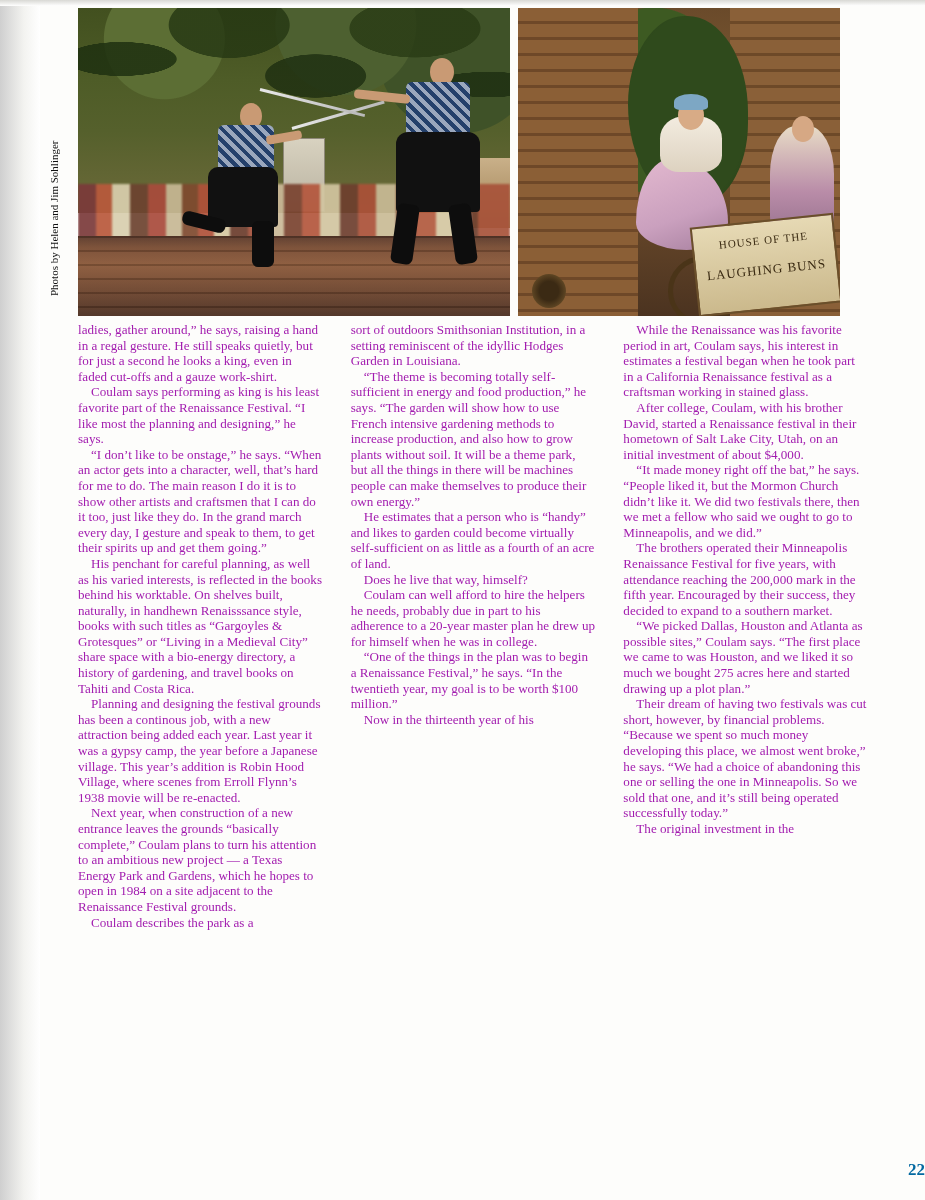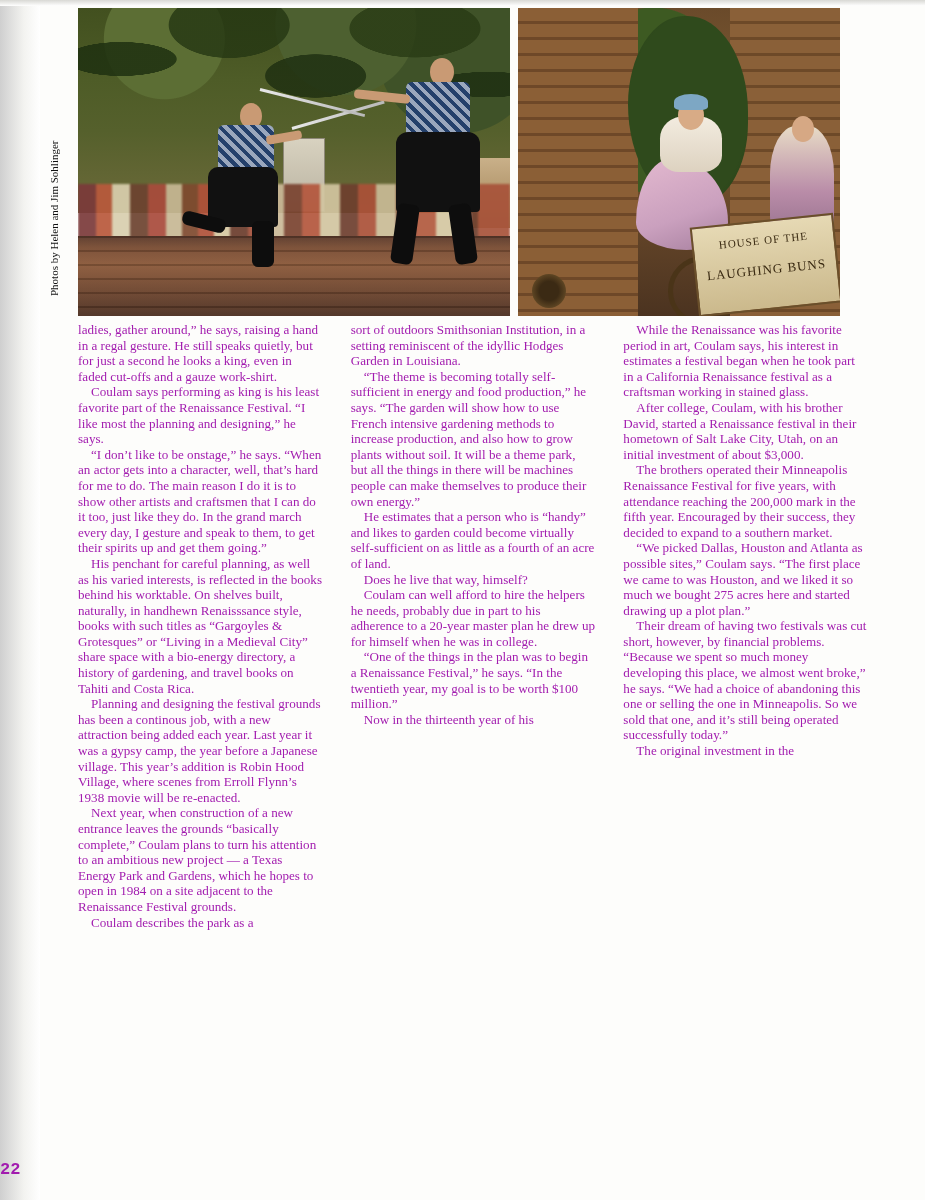--- a/index.html
+++ b/index.html
@@ -226,25 +226,25 @@
     text-indent: 13px;
   }
   .col p.noindent { text-indent: 0; }
 
   
   .page-number {
     position: absolute;
     left: 0;
     right: 0;
     top: 1160px;
-    text-align: left;
-    font-family: Liberation Mono, monospace;
+    text-align: right;
+    font-family: Liberation Serif, serif;
     font-weight: bold;
     font-size: 17px;
-    color: #a21caf;
+    color: #0369a1;
   }
 
   .edge-left {
     position: absolute; left: 0; top: 0; width: 40px; height: 1200px;
     background: linear-gradient(90deg, #cfcfcf 0%, #f3f3f0 60%, #ffffff 100%);
   }
   .edge-top {
     position: absolute; left: 0; top: 0; width: 925px; height: 6px;
     background: linear-gradient(180deg, #d8d8d4, #ffffff);
   }
@@ -327,21 +327,22 @@
       <p>“The theme is becoming totally self-sufficient in energy and food production,” he says. “The garden will show how to use French intensive gardening methods to increase production, and also how to grow plants without soil. It will be a theme park, but all the things in there will be machines people can make themselves to produce their own energy.”</p>
       <p>He estimates that a person who is “handy” and likes to garden could become virtually self-sufficient on as little as a fourth of an acre of land.</p>
       <p>Does he live that way, himself?</p>
       <p>Coulam can well afford to hire the helpers he needs, probably due in part to his adherence to a 20-year master plan he drew up for himself when he was in college.</p>
       <p>“One of the things in the plan was to begin a Renaissance Festival,” he says. “In the twentieth year, my goal is to be worth $100 million.”</p>
       <p>Now in the thirteenth year of his</p>
     </div>
 
     <div class="col">
       <p>While the Renaissance was his favorite period in art, Coulam says, his interest in estimates a festival began when he took part in a California Renaissance festival as a craftsman working in stained glass.</p>
-      <p>After college, Coulam, with his brother David, started a Renaissance festival in their hometown of Salt Lake City, Utah, on an initial investment of about $3,000.</p>
+      <p>After college, Coulam, with his brother David, started a Renaissance festival in their hometown of Salt Lake City, Utah, on an initial investment of about $4,000.</p>
+      <p>“It made money right off the bat,” he says. “People liked it, but the Mormon Church didn’t like it. We did two festivals there, then we met a fellow who said we ought to go to Minneapolis, and we did.”</p>
       <p>The brothers operated their Minneapolis Renaissance Festival for five years, with attendance reaching the 200,000 mark in the fifth year. Encouraged by their success, they decided to expand to a southern market.</p>
       <p>“We picked Dallas, Houston and Atlanta as possible sites,” Coulam says. “The first place we came to was Houston, and we liked it so much we bought 275 acres here and started drawing up a plot plan.”</p>
       <p>Their dream of having two festivals was cut short, however, by financial problems. “Because we spent so much money developing this place, we almost went broke,” he says. “We had a choice of abandoning this one or selling the one in Minneapolis. So we sold that one, and it’s still being operated successfully today.”</p>
       <p>The original investment in the</p>
     </div>
   </div>
 
   <div class="page-number">22</div>
 </div>
 

